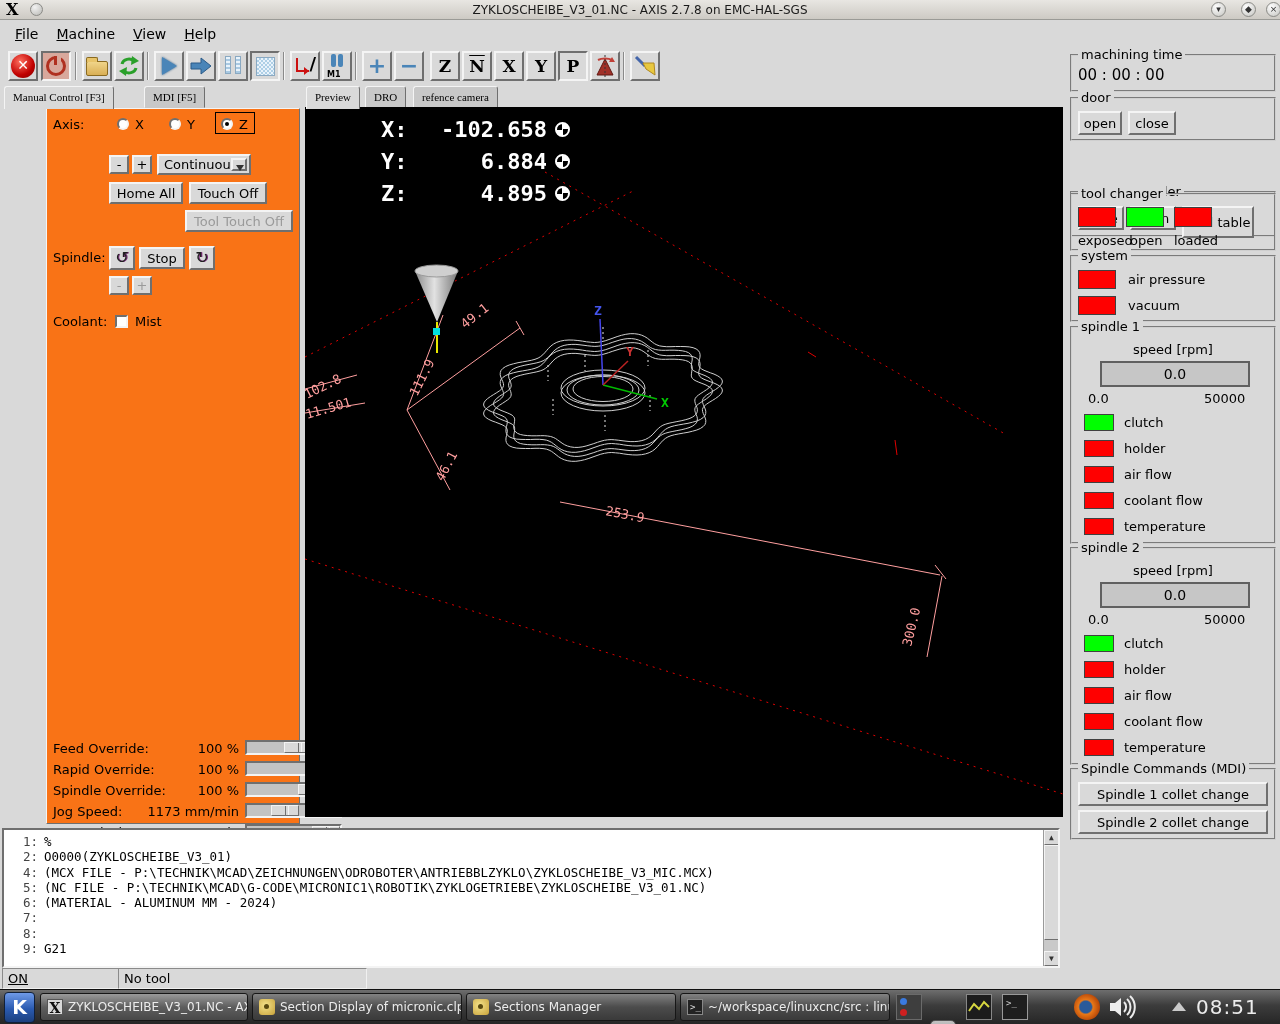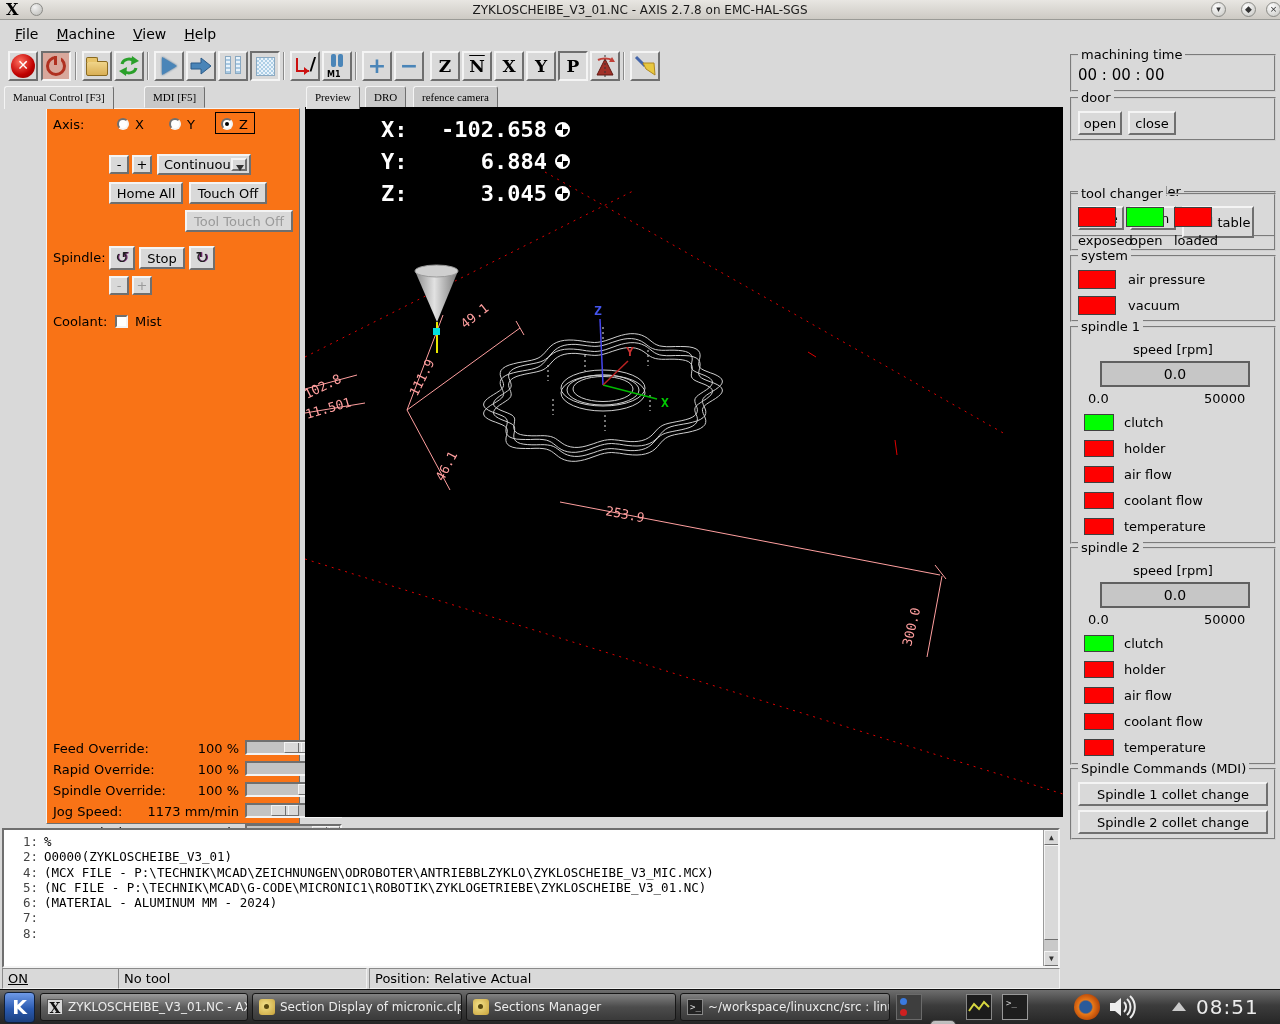--- a/index.html
+++ b/index.html
@@ -420,21 +420,21 @@
         <span class="dro-val">-102.658</span>
         <span class="dro-target"></span>
       </div>
       <div class="dro-row">
         <span class="dro-axis">Y:</span>
         <span class="dro-val">6.884</span>
         <span class="dro-target"></span>
       </div>
       <div class="dro-row">
         <span class="dro-axis">Z:</span>
-        <span class="dro-val">3.045</span>
+        <span class="dro-val">4.895</span>
         <span class="dro-target"></span>
       </div>
     </div>
   </div>
 </div>
 
 <div class="gb" style="top:54px; height:38px;">
   <span class="gb-title">machining time</span>
   <span class="lbl" style="left:6px; top:10px; font-size:15px;">00 : 00 : 00</span>
 </div>
@@ -514,32 +514,32 @@
 
 <div class="abs gcode">
   <div style="padding:4px 20px 0 4px;">
     <div class="gl"><span class="gn">1:</span><span>%</span></div>
     <div class="gl"><span class="gn">2:</span><span>O0000(ZYKLOSCHEIBE_V3_01)</span></div>
     <div class="gl"><span class="gn">4:</span><span>(MCX FILE - P:\TECHNIK\MCAD\ZEICHNUNGEN\ODROBOTER\ANTRIEBBLZYKLO\ZYKLOSCHEIBE_V3_MIC.MCX)</span></div>
     <div class="gl"><span class="gn">5:</span><span>(NC FILE - P:\TECHNIK\MCAD\G-CODE\MICRONIC1\ROBOTIK\ZYKLOGETRIEBE\ZYKLOSCHEIBE_V3_01.NC)</span></div>
     <div class="gl"><span class="gn">6:</span><span>(MATERIAL - ALUMINUM MM - 2024)</span></div>
     <div class="gl"><span class="gn">7:</span><span></span></div>
     <div class="gl"><span class="gn">8:</span><span></span></div>
+    <div class="gl"><span class="gn">9:</span><span>G21</span></div>
   </div>
   <div class="vscroll">
     <div class="varrow" style="top:0;">▲</div>
     <div class="vthumb"></div>
     <div class="varrow" style="bottom:0;">▼</div>
   </div>
 </div>
 
 <div class="abs statusbar">
   <div class="st-cell" style="left:2px; width:132px;text-decoration:underline;">ON</div>
   <div class="st-cell" style="left:118px; width:249px;">No tool</div>
-  <div class="st-cell" style="left:369px; width:691px;">Position: Relative Actual</div>
 </div>
 
 <div class="abs taskbar">
   <div class="abs kbtn">K</div>
   <div class="task active" style="left:40px; width:208px;">
     <span class="ticon ticon-x">X</span>
     <span>ZYKLOSCHEIBE_V3_01.NC - AXIS 2.7</span>
   </div>
   <div class="task" style="left:466px; width:210px;">
     <span class="ticon ticon-sec"></span>

